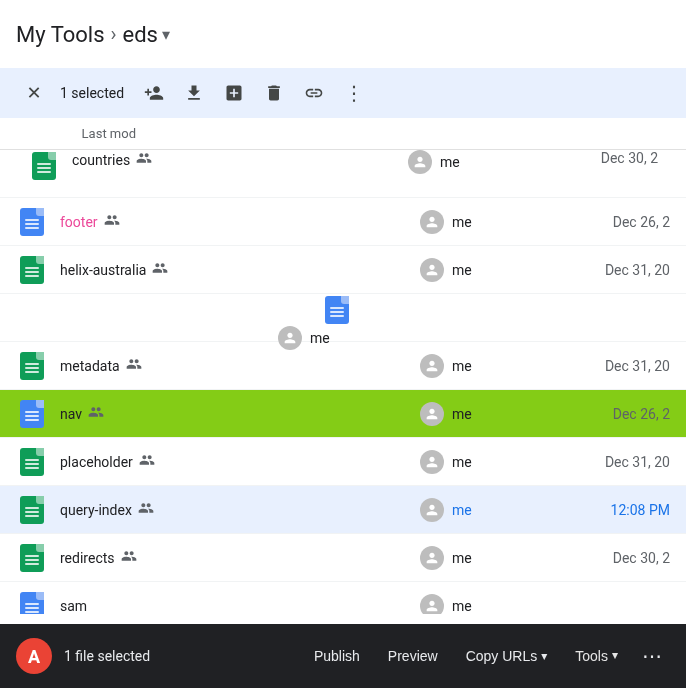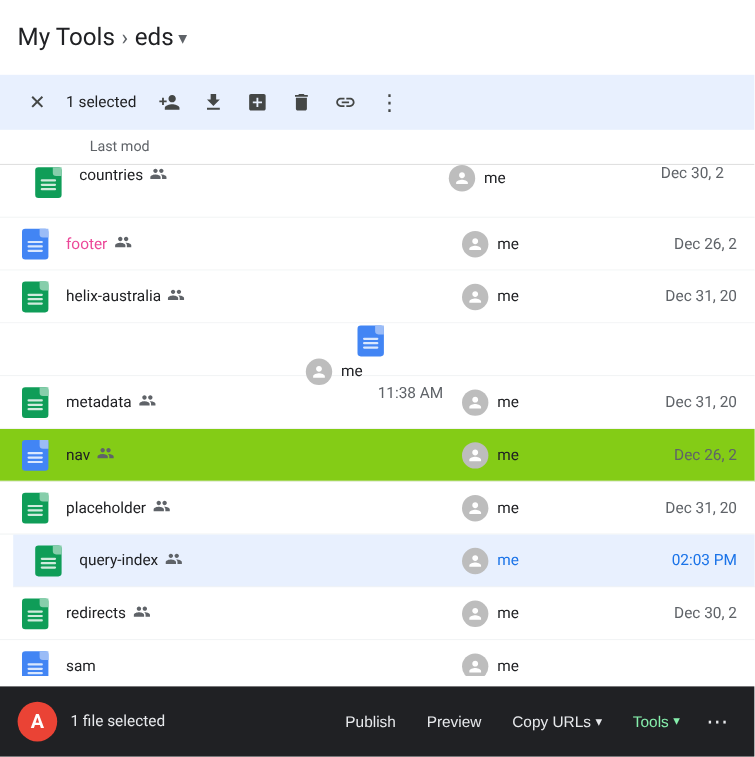--- a/index.html
+++ b/index.html
@@ -172,21 +172,20 @@
           </svg></span>
       </div>
       <div style="width:130px;display:flex;align-items:center;gap:8px;font-size:14px;">
         <div style="width:24px;height:24px;border-radius:50%;background:#bdbdbd;display:flex;align-items:center;justify-content:center;flex-shrink:0;">
       <svg xmlns="http://www.w3.org/2000/svg" height="16" width="16" viewBox="0 0 24 24" fill="#fff">
             <path d="M12 12c2.21 0 4-1.79 4-4s-1.79-4-4-4-4 1.79-4 4 1.79 4 4 4zm0 2c-2.67 0-8 1.34-8 4v2h16v-2c0-2.66-5.33-4-8-4z"></path>
           </svg>
     </div>
         <span style="color:#202124;">me</span>
       </div>
-      <div style="width:120px;text-align:right;color:#5f6368;font-size:14px;">11:38 AM</div>
     </div>
     <div style="display: flex; align-items: center; padding: 0px 16px; height: 48px; border-bottom: 1px solid rgb(241, 243, 244); cursor: pointer; background: white;">
       <div style="width:32px;height:32px;display:flex;align-items:center;justify-content:center;margin-right:12px;flex-shrink:0;">
         <div style="width:24px;height:28px;background:#0f9d58;border-radius:3px;display:flex;align-items:center;justify-content:center;position:relative;flex-shrink:0;">
       <div style="position:absolute;top:0;right:0;width:8px;height:8px;background:#87ceab;border-bottom-left-radius:3px;"></div>
       <div style="display:flex;flex-direction:column;gap:2px;margin-top:4px;">
         <div style="width:14px;height:2px;background:rgba(255,255,255,0.8);border-radius:1px;"></div>
         <div style="width:14px;height:2px;background:rgba(255,255,255,0.8);border-radius:1px;"></div>
         <div style="width:14px;height:2px;background:rgba(255,255,255,0.8);border-radius:1px;"></div>
       </div>
@@ -255,21 +254,21 @@
       <div style="width:130px;display:flex;align-items:center;gap:8px;font-size:14px;">
         <div style="width:24px;height:24px;border-radius:50%;background:#bdbdbd;display:flex;align-items:center;justify-content:center;flex-shrink:0;">
       <svg xmlns="http://www.w3.org/2000/svg" height="16" width="16" viewBox="0 0 24 24" fill="#fff">
             <path d="M12 12c2.21 0 4-1.79 4-4s-1.79-4-4-4-4 1.79-4 4 1.79 4 4 4zm0 2c-2.67 0-8 1.34-8 4v2h16v-2c0-2.66-5.33-4-8-4z"></path>
           </svg>
     </div>
         <span style="color:#202124;">me</span>
       </div>
       <div style="width:120px;text-align:right;color:#5f6368;font-size:14px;">Dec 31, 20</div>
     </div>
-    <div style="display: flex; align-items: center; padding: 0px 16px; height: 48px; border-bottom: 1px solid rgb(241, 243, 244); cursor: pointer; background: rgb(232, 240, 254); margin-left: 12px;">
+    <div style="display: flex; align-items: center; padding: 0px 16px; height: 48px; border-bottom: 1px solid rgb(241, 243, 244); cursor: pointer; background: rgb(232, 240, 254);">
       <div style="width:32px;height:32px;display:flex;align-items:center;justify-content:center;margin-right:12px;flex-shrink:0;">
         <div style="width:24px;height:28px;background:#0f9d58;border-radius:3px;display:flex;align-items:center;justify-content:center;position:relative;flex-shrink:0;">
       <div style="position:absolute;top:0;right:0;width:8px;height:8px;background:#87ceab;border-bottom-left-radius:3px;"></div>
       <div style="display:flex;flex-direction:column;gap:2px;margin-top:4px;">
         <div style="width:14px;height:2px;background:rgba(255,255,255,0.8);border-radius:1px;"></div>
         <div style="width:14px;height:2px;background:rgba(255,255,255,0.8);border-radius:1px;"></div>
         <div style="width:14px;height:2px;background:rgba(255,255,255,0.8);border-radius:1px;"></div>
       </div>
     </div>
       </div>
@@ -280,21 +279,21 @@
           </svg></span>
       </div>
       <div style="width:130px;display:flex;align-items:center;gap:8px;font-size:14px;">
         <div style="width:24px;height:24px;border-radius:50%;background:#bdbdbd;display:flex;align-items:center;justify-content:center;flex-shrink:0;">
       <svg xmlns="http://www.w3.org/2000/svg" height="16" width="16" viewBox="0 0 24 24" fill="#fff">
             <path d="M12 12c2.21 0 4-1.79 4-4s-1.79-4-4-4-4 1.79-4 4 1.79 4 4 4zm0 2c-2.67 0-8 1.34-8 4v2h16v-2c0-2.66-5.33-4-8-4z"></path>
           </svg>
     </div>
         <span style="color:#1a73e8;">me</span>
       </div>
-      <div style="width:120px;text-align:right;color:#1a73e8;font-size:14px;">02:03 PM</div>
+      <div style="width:120px;text-align:right;color:#1a73e8;font-size:14px;">12:08 PM</div>
     </div>
     <div style="display: flex; align-items: center; padding: 0px 16px; height: 48px; border-bottom: 1px solid rgb(241, 243, 244); cursor: pointer; background: white;">
       <div style="width:32px;height:32px;display:flex;align-items:center;justify-content:center;margin-right:12px;flex-shrink:0;">
         <div style="width:24px;height:28px;background:#0f9d58;border-radius:3px;display:flex;align-items:center;justify-content:center;position:relative;flex-shrink:0;">
       <div style="position:absolute;top:0;right:0;width:8px;height:8px;background:#87ceab;border-bottom-left-radius:3px;"></div>
       <div style="display:flex;flex-direction:column;gap:2px;margin-top:4px;">
         <div style="width:14px;height:2px;background:rgba(255,255,255,0.8);border-radius:1px;"></div>
         <div style="width:14px;height:2px;background:rgba(255,255,255,0.8);border-radius:1px;"></div>
         <div style="width:14px;height:2px;background:rgba(255,255,255,0.8);border-radius:1px;"></div>
       </div>
@@ -347,18 +346,18 @@
   <div style="width:36px;height:36px;background:#ea4335;border-radius:50%;display:flex;align-items:center;justify-content:center;color:white;font-size:18px;font-weight:700;margin-right:8px;flex-shrink:0;">
     <span>A</span>
   </div>
   <span style="color:#e8eaed;font-size:14px;flex:1;">1 file selected</span>
   <button style="background:transparent;border:none;color:#e8eaed;font-size:14px;padding:8px 12px;cursor:pointer;border-radius:4px;white-space:nowrap;">Publish</button>
   <button style="background:transparent;border:none;color:#e8eaed;font-size:14px;padding:8px 12px;cursor:pointer;border-radius:4px;white-space:nowrap;">Preview</button>
   <button style="background:transparent;border:none;color:#e8eaed;font-size:14px;padding:8px 12px;cursor:pointer;border-radius:4px;white-space:nowrap;display:flex;align-items:center;gap:4px;">
     <span>Copy URLs</span>
     <span style="font-size:12px;">▾</span>
   </button>
-  <button style="background:transparent;border:none;color:#86efac;font-size:14px;padding:8px 12px;cursor:pointer;border-radius:4px;white-space:nowrap;display:flex;align-items:flex-start;gap:4px;">
+  <button style="background:transparent;border:none;color:#e5e5e5;font-size:14px;padding:8px 12px;cursor:pointer;border-radius:4px;white-space:nowrap;display:flex;align-items:flex-start;gap:4px;">
     <span>Tools</span>
     <span style="font-size:12px;">▾</span>
   </button>
   <button style="background:transparent;border:none;color:#e8eaed;font-size:20px;width:36px;height:36px;border-radius:50%;cursor:pointer;display:flex;align-items:center;justify-content:center;">⋯</button>
 </div>
 
 </body></html>

